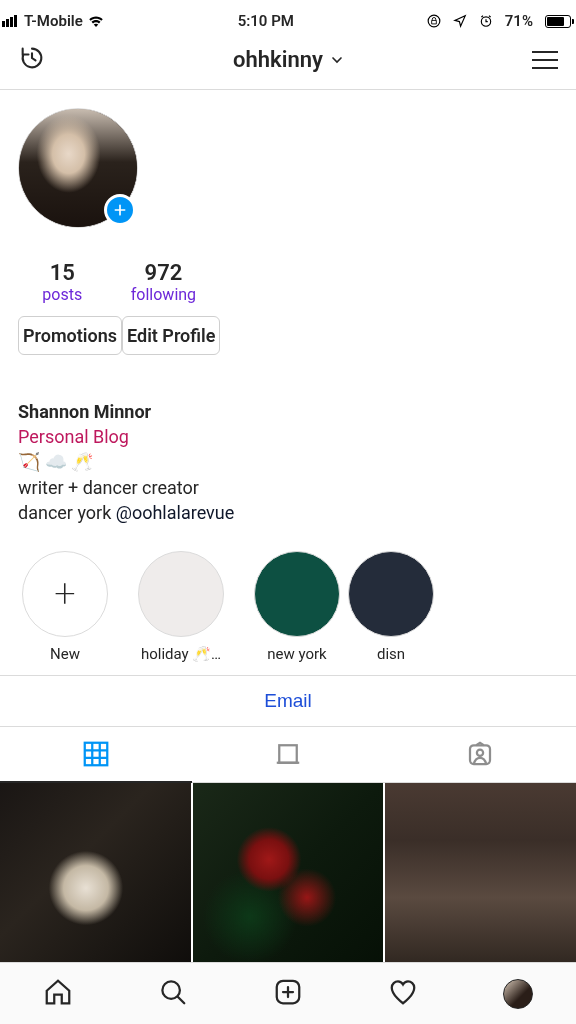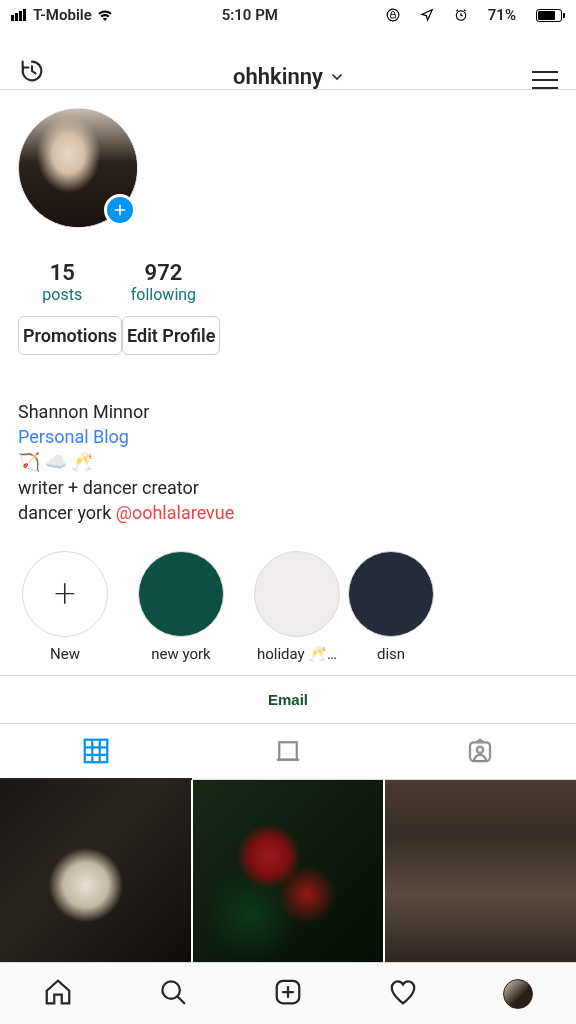--- a/index.html
+++ b/index.html
@@ -10,45 +10,45 @@
       background: #fff;
       color: #262626;
       overflow: hidden;
       position: relative;
     }
     
     
     .status-bar {
       height: 30px;
       display: flex;
-      align-items: center;
+      align-items: flex-end;
       justify-content: space-between;
-      padding: 0 11px;
+      padding: 0 2px;
       font-size: 15px;
       font-weight: 600;
     }
     .status-left { display: flex; align-items: center; gap: 4px; }
-    .status-right { display: flex; align-items: center; gap: 20px; }
+    .status-right { display: flex; align-items: center; gap: 12px; }
     .signal-bars { display: flex; align-items: flex-end; gap: 1px; margin-right: 3px; }
     .bar { width: 3px; background: #000; }
     .bar:nth-child(1) { height: 6px; }
     .bar:nth-child(2) { height: 8px; }
     .bar:nth-child(3) { height: 10px; }
     .bar:nth-child(4) { height: 12px; }
     .wifi-icon { width: 18px; height: 14px; }
     .battery { display: flex; align-items: center; gap: 1px; }
     .battery-body { width: 26px; height: 13px; border: 1.5px solid #000; border-radius: 3px; position: relative; }
     .battery-fill { position: absolute; left: 1px; top: 1px; bottom: 1px; width: 71%; background: #000; border-radius: 1px; }
     .battery-tip { width: 2px; height: 5px; background: #000; border-radius: 0 1px 1px 0; }
 
     
     .nav-header {
       height: 60px;
       display: flex;
-      align-items: flex-end;
+      align-items: center;
       justify-content: space-between;
       padding: 0 18px;
       border-bottom: 0.5px solid #dbdbdb;
     }
     .archive-icon { width: 28px; height: 28px; }
     .username-dropdown { display: flex; align-items: center; gap: 6px; font-size: 22px; font-weight: 600; }
     .hamburger { display: flex; flex-direction: column; gap: 6px; }
     .hamburger span { width: 26px; height: 2px; background: #262626; }
 
     
@@ -56,47 +56,47 @@
     .profile-top { display: flex; gap: 28px; align-items: flex-start; flex-direction: column; }
     .avatar-container { position: relative; width: 120px; height: 120px; flex-shrink: 0; }
     .avatar { width: 120px; height: 120px; border-radius: 50%; background: linear-gradient(135deg, #d8d0c8 0%, #3a2e28 50%, #1a1412 100%); border: 1px solid #dbdbdb; overflow: hidden; position: relative; }
     .avatar-inner { position: absolute; inset: 0; background: radial-gradient(ellipse 45% 55% at 42% 38%, #e8d8c8 0%, #d4bfa8 30%, transparent 60%), linear-gradient(180deg, #c8bcb0 0%, #2a221c 45%, #1a120e 100%); }
     .add-badge { position: absolute; bottom: 2px; right: 2px; width: 32px; height: 32px; border-radius: 50%; background: #0095f6; border: 3px solid #fff; display: flex; align-items: center; justify-content: center; color: #fff; font-size: 20px; font-weight: 300; }
     
     .profile-right { flex: 1; display: flex; flex-direction: column; gap: 12px; }
     .stats { display: flex; justify-content: space-around; padding-top: 4px; }
     .stat { text-align: center; }
     .stat-num { font-size: 22px; font-weight: 600; }
-    .stat-label { font-size: 16px; color: #0f766e; }
+    .stat-label { font-size: 16px; color: #6d28d9; }
     
     .profile-buttons { display: flex; }
     .profile-btn { flex: 1; padding: 8px 4px; border: 1.5px solid #cfcfcf; border-radius: 6px; background: #fff; font-size: 18px; font-weight: 600; text-align: center; }
 
     .bio { margin-top: 16px; font-size: 18px; line-height: 1.4; }
-    .bio-name { font-weight: 400; margin-top: 44px; }
-    .bio-category { color: #3b82f6; }
-    .bio-mention { color: #ef4444; }
+    .bio-name { font-weight: 700; margin-top: 44px; }
+    .bio-category { color: #be185d; }
+    .bio-mention { color: #0f172a; }
 
     
     .highlights { display: flex; gap: 22px; padding: 14px 18px 12px; overflow-x: hidden; border-bottom: 0.5px solid #dbdbdb; }
     .highlight { display: flex; flex-direction: column; align-items: center; gap: 8px; flex-shrink: 0; width: 94px; }
     .highlight-circle { width: 86px; height: 86px; border-radius: 50%; border: 1.5px solid #dbdbdb; display: flex; align-items: center; justify-content: center; }
     .highlight-circle.new { background: #fff; }
     .highlight-circle.new .plus { font-size: 38px; font-weight: 200; color: #262626; }
     .highlight-label { font-size: 15px; white-space: nowrap; text-overflow: ellipsis; overflow: hidden; max-width: 94px; text-align: center; }
     .hl-holiday { background: #efeceb; }
     .hl-ny { background: #0d5042; }
     .hl-dance { background: #f0edec; }
     .hl-disn { background: #242c3a; }
     .highlight.partial { width: 50px; }
     .highlight.partial .highlight-circle { width: 86px; margin-left: 0; }
 
     
     .contact-row { text-align: center; padding: 14px 0; border-bottom: 0.5px solid #dbdbdb; }
-    .contact-btn { color: #14532d; font-size: 15px; font-weight: 700; background: none; border: none; }
+    .contact-btn { color: #1d4ed8; font-size: 19px; font-weight: 400; background: none; border: none; }
 
     
     .tabs { display: flex; height: 56px; border-bottom: 0.5px solid #dbdbdb; }
     .tab { flex: 1; display: flex; align-items: center; justify-content: center; position: relative; }
     .tab.active::after { content: ''; position: absolute; bottom: -1px; left: 0; right: 0; height: 1.5px; background: #262626; }
     .tab svg { width: 30px; height: 30px; }
 
     
     .post-grid { display: grid; grid-template-columns: repeat(3, 1fr); gap: 2px; }
     .post { aspect-ratio: 1; background: #333; }
@@ -212,26 +212,26 @@
 </div>
 
 <div class="highlights">
   <div class="highlight">
     <div class="highlight-circle new">
         <span class="plus">+</span>
       </div>
     <div class="highlight-label">New</div>
   </div>
   <div class="highlight">
+    <div class="highlight-circle hl-holiday"></div>
+    <div class="highlight-label">holiday 🥂…</div>
+  </div>
+  <div class="highlight">
     <div class="highlight-circle hl-ny"></div>
     <div class="highlight-label">new york</div>
-  </div>
-  <div class="highlight">
-    <div class="highlight-circle hl-holiday"></div>
-    <div class="highlight-label">holiday 🥂…</div>
   </div>
   <div class="highlight partial">
     <div class="highlight-circle hl-disn"></div>
     <div class="highlight-label">disn</div>
   </div>
 </div>
 
 <div class="contact-row">
   <button class="contact-btn">Email</button>
 </div>

